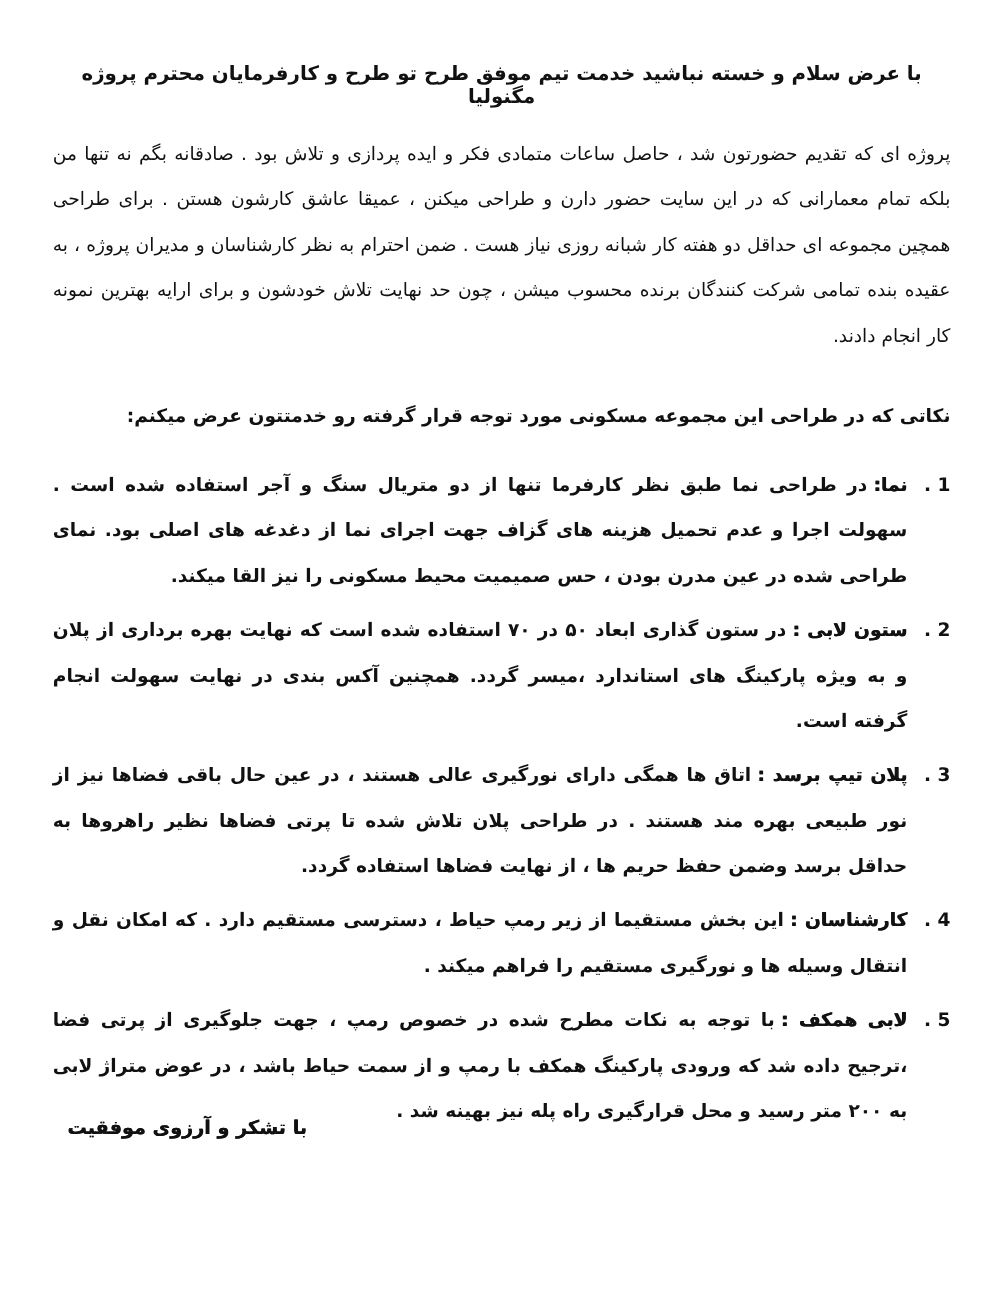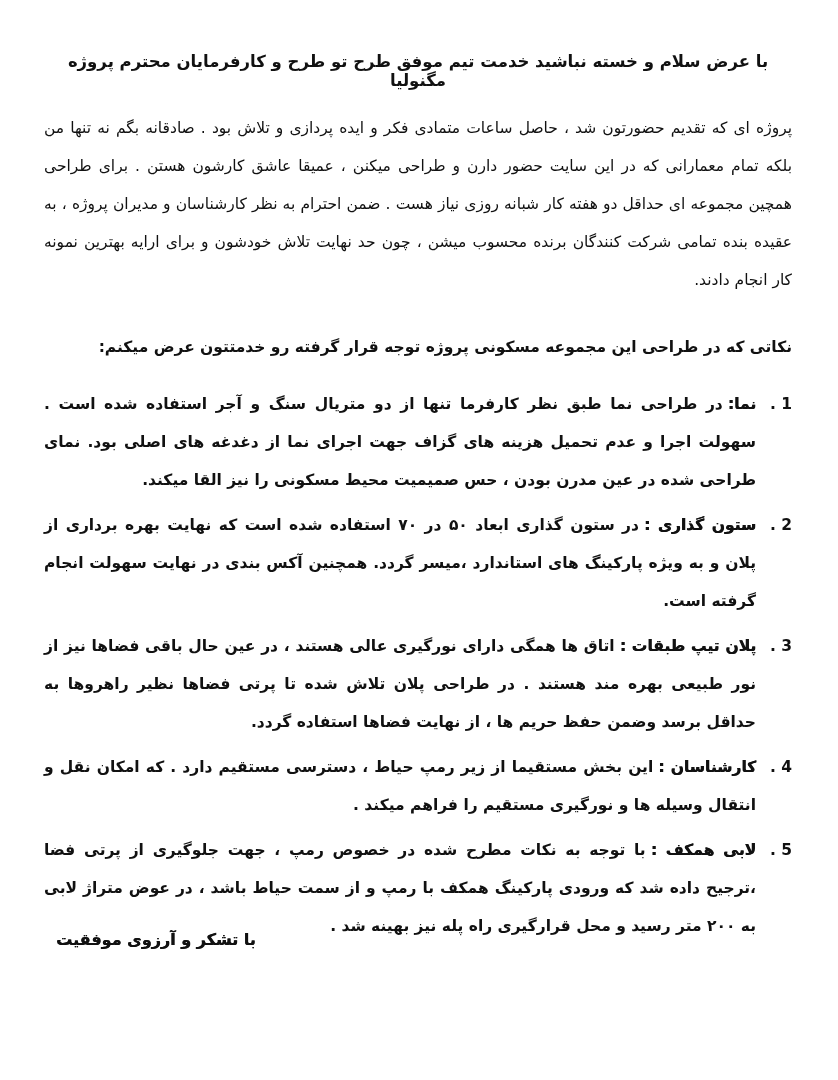--- a/index.html
+++ b/index.html
@@ -89,37 +89,37 @@
 </head>
 <body>
 
 <div class="page">
   <div class="content">
 
     <div class="title">با عرض سلام و خسته نباشید خدمت تیم موفق طرح تو طرح و کارفرمایان محترم پروژه مگنولیا</div>
 
     <p class="para">پروژه ای که تقدیم حضورتون شد ، حاصل ساعات متمادی فکر و ایده پردازی و تلاش بود . صادقانه بگم نه تنها من بلکه تمام معمارانی که در این سایت حضور دارن و طراحی میکنن ، عمیقا عاشق کارشون هستن . برای طراحی همچین مجموعه ای حداقل دو هفته کار شبانه روزی نیاز هست . ضمن احترام به نظر کارشناسان و مدیران پروژه ، به عقیده بنده تمامی شرکت کنندگان برنده محسوب میشن ، چون حد نهایت تلاش خودشون و برای ارایه بهترین نمونه کار انجام دادند.</p>
 
-    <div class="heading">نکاتی که در طراحی این مجموعه مسکونی پروژه توجه قرار گرفته رو خدمتتون عرض میکنم:</div>
+    <div class="heading">نکاتی که در طراحی این مجموعه مسکونی مورد توجه قرار گرفته رو خدمتتون عرض میکنم:</div>
 
     <div class="list">
 
       <div class="item">
         <span class="marker">1 .</span>
         <p><span class="term">نما:</span><span>در طراحی نما طبق نظر کارفرما تنها از دو متریال سنگ و آجر استفاده شده است . سهولت اجرا و عدم تحمیل هزینه های گزاف جهت اجرای نما از دغدغه های اصلی بود. نمای طراحی شده در عین مدرن بودن ، حس صمیمیت محیط مسکونی را نیز القا میکند.</span></p>
       </div>
 
       <div class="item">
         <span class="marker">2 .</span>
-        <p><span class="term">ستون گذاری :</span><span>در ستون گذاری ابعاد ۵۰ در ۷۰ استفاده شده است که نهایت بهره برداری از پلان و به ویژه پارکینگ های استاندارد ،میسر گردد. همچنین آکس بندی در نهایت سهولت انجام گرفته است.</span></p>
+        <p><span class="term">ستون لابی :</span><span>در ستون گذاری ابعاد ۵۰ در ۷۰ استفاده شده است که نهایت بهره برداری از پلان و به ویژه پارکینگ های استاندارد ،میسر گردد. همچنین آکس بندی در نهایت سهولت انجام گرفته است.</span></p>
       </div>
 
       <div class="item">
         <span class="marker">3 .</span>
-        <p><span class="term">پلان تیپ طبقات :</span><span>اتاق ها همگی دارای نورگیری عالی هستند ، در عین حال باقی فضاها نیز از نور طبیعی بهره مند هستند . در طراحی پلان تلاش شده تا پرتی فضاها نظیر راهروها به حداقل برسد وضمن حفظ حریم ها ، از نهایت فضاها استفاده گردد.</span></p>
+        <p><span class="term">پلان تیپ برسد :</span><span>اتاق ها همگی دارای نورگیری عالی هستند ، در عین حال باقی فضاها نیز از نور طبیعی بهره مند هستند . در طراحی پلان تلاش شده تا پرتی فضاها نظیر راهروها به حداقل برسد وضمن حفظ حریم ها ، از نهایت فضاها استفاده گردد.</span></p>
       </div>
 
       <div class="item">
         <span class="marker">4 .</span>
         <p><span class="term">کارشناسان :</span><span>این بخش مستقیما از زیر رمپ حیاط ، دسترسی مستقیم دارد . که امکان نقل و انتقال وسیله ها و نورگیری مستقیم را فراهم میکند .</span></p>
       </div>
 
       <div class="item">
         <span class="marker">5 .</span>
         <p><span class="term">لابی همکف :</span><span>با توجه به نکات مطرح شده در خصوص رمپ ، جهت جلوگیری از پرتی فضا ،ترجیح داده شد که ورودی پارکینگ همکف با رمپ و از سمت حیاط باشد ، در عوض متراژ لابی به ۲۰۰ متر رسید و محل قرارگیری راه پله نیز بهینه شد .</span></p>

